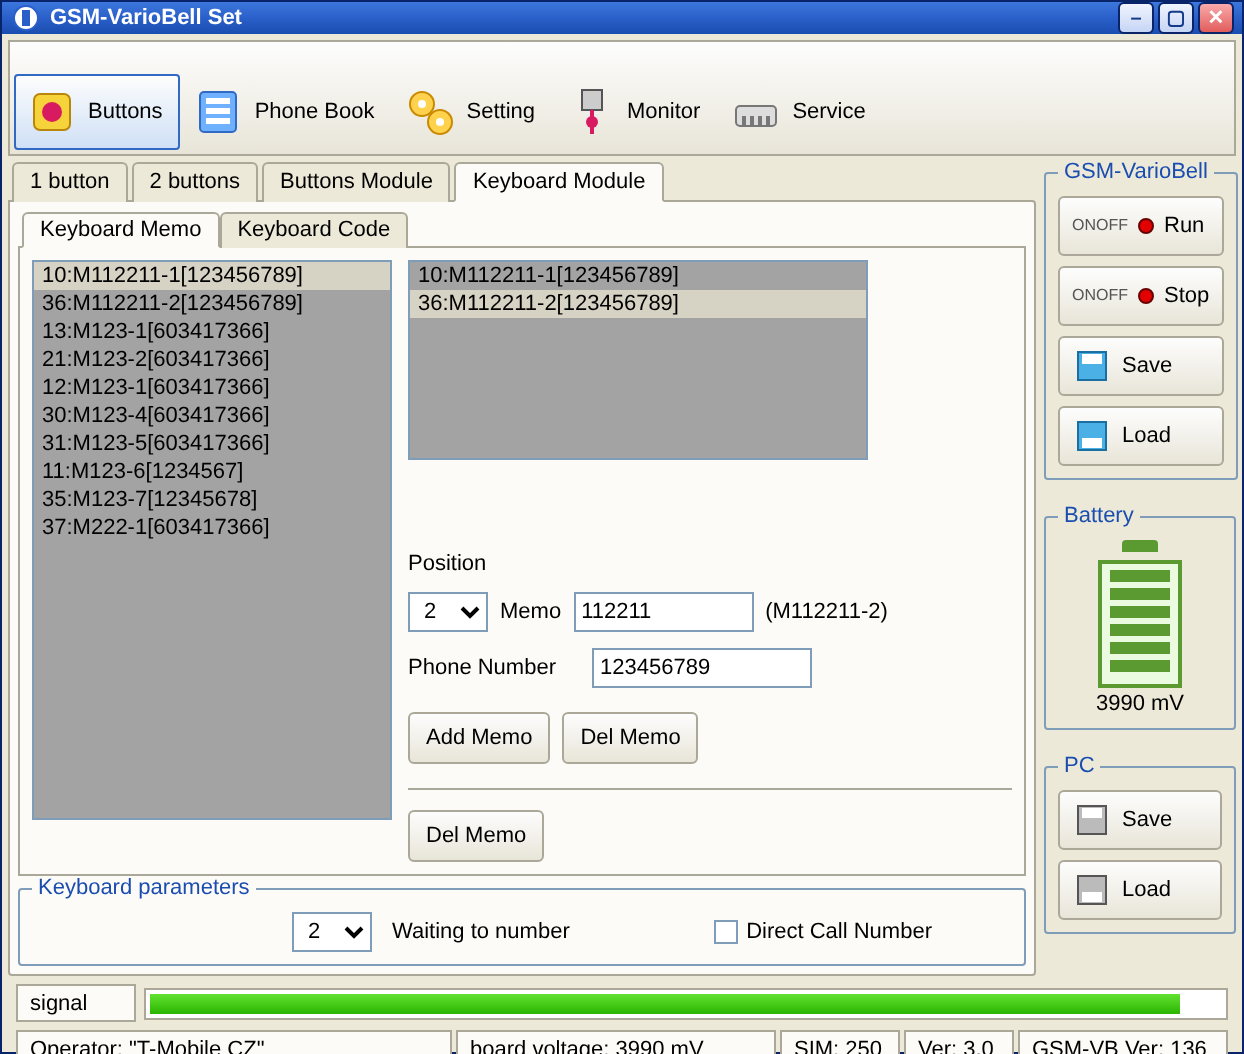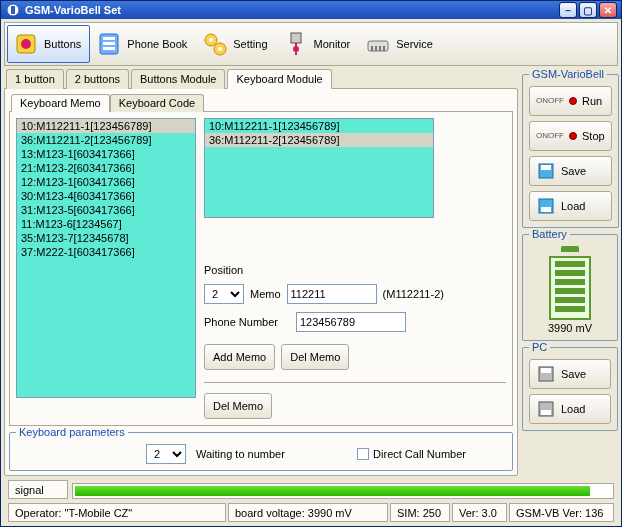--- a/index.html
+++ b/index.html
@@ -41,39 +41,39 @@
     font-size: 10px; font-weight: bold; color: #133b8a;
     cursor: pointer;
   }
   .title-btn.close { background: linear-gradient(#f9aaaa,#e25c5c); color:#fff; }
   .content-area { flex:1; display:flex; flex-direction:column; padding:3px 3px 2px 3px; gap:2px; }
   .top-row { display:flex; gap:4px; }
   .toolbar {
     flex:1;
     background: linear-gradient(#fdfdfd,#e8e5d8);
     border:1px solid #aca899;
-    height:44px;
+    height:58px;
     display:flex;
     align-items:flex-end;
     padding:2px;
   }
   .tool-btn {
     height:38px;
     display:flex; align-items:center;
     padding:2px 8px 2px 4px;
     border:1px solid transparent;
     border-radius:2px;
     cursor:pointer;
     gap:4px;
   }
   .tool-btn.selected { border:1px solid #316ac5; background:linear-gradient(#fdfdfd,#cfe0f6); }
   .tool-icon { width:28px; height:28px; display:flex;align-items:center;justify-content:center; }
   .main-row { flex:1; display:flex; gap:4px; min-height:0;}
   .left-panel { flex:1; display:flex; flex-direction:column; min-width:0;}
-  .right-panel { width:96px; display:flex; flex-direction:column; gap:0; }
+  .right-panel { width:96px; display:flex; flex-direction:column; gap:12px; }
 
   .tabstrip { display:flex; gap:0; margin-left:2px; position:relative; top:1px; z-index:2;}
   .tab {
     padding:3px 8px;
     border:1px solid #aca899;
     border-bottom:none;
     background:#ece9d8;
     border-radius:3px 3px 0 0;
     cursor:pointer;
     margin-right:2px;
@@ -105,21 +105,21 @@
     border:1px solid #aca899;
     background:#fdfbf7;
     flex:1;
     padding:6px;
     display:flex;
     gap:8px;
     min-height:0;
   }
   .listbox {
     border:1px solid #7f9db9;
-    background:#5eead4;
+    background:#a3a3a3;
     overflow:auto;
     font-size:11px;
   }
   .list-left { width:180px; height:280px;}
   .list-right { width:230px; height:100px;}
   .listbox .li { padding:1px 4px; white-space:nowrap; cursor:pointer;}
   .listbox .li.sel-dim { background:#d6d2c4; }
   .right-col { flex:1; display:flex; flex-direction:column; gap:4px; }
   .field-row { display:flex; align-items:center; gap:6px; margin:2px 0;}
   .field-label { min-width:50px; }
@@ -164,21 +164,21 @@
     width:42px; height:64px;
     border:2px solid #5b9a31;
     position:relative;
     margin:4px auto 2px auto;
     background:#eafbe0;
   }
   .battery-cap { width:18px;height:6px;background:#5b9a31;margin:0 auto;border-radius:2px 2px 0 0;}
   .battery-seg { height:6px; background:#5b9a31; margin:3px 4px; }
   .battery-text { text-align:center; margin-top:2px;}
   .statusbar {
-    display:flex; align-items:flex-end; gap:4px;
+    display:flex; align-items:center; gap:4px;
     padding:2px 4px;
   }
   .sunken { border:1px solid #aca899; background:#fdfbf7; padding:2px 6px; height:19px; display:flex;align-items:center;}
   .signal-cell { width:60px;}
   .signal-bar { flex:1; border:1px solid #aca899; background:#fff; height:16px; padding:2px; }
   .signal-fill { height:100%; background:linear-gradient(#63e231,#2bb500); width:96%; }
   .infobar { display:flex; gap:2px; padding:0 4px 2px 4px;}
   .infobar .sunken { flex:0 0 auto; }
   .infobar .cell-op { flex:1; }
 </style>

